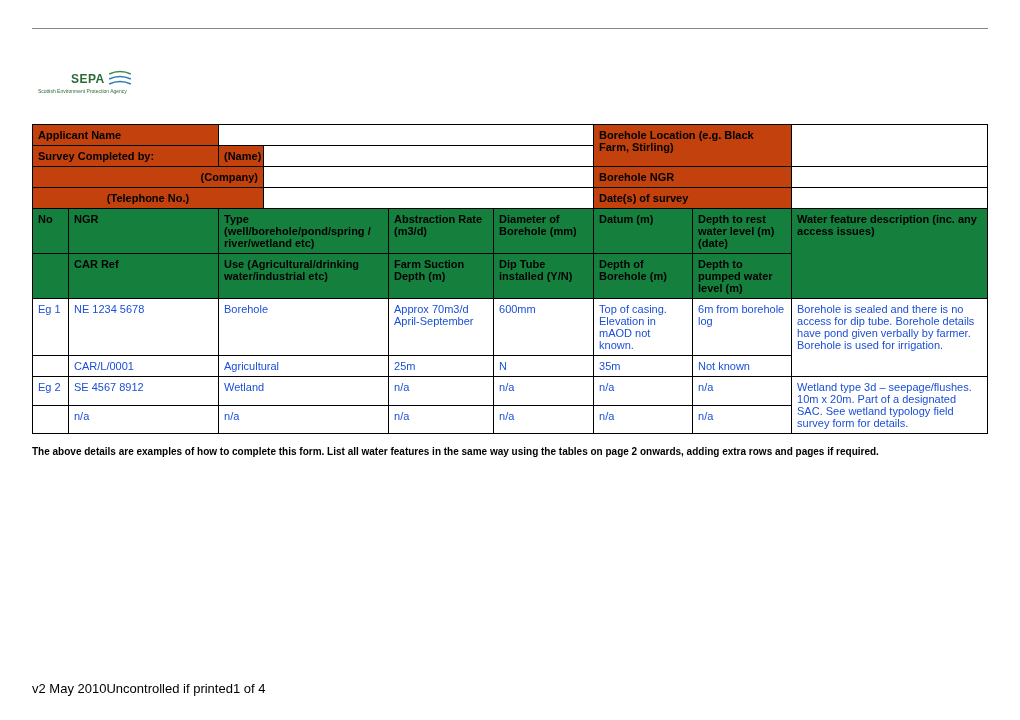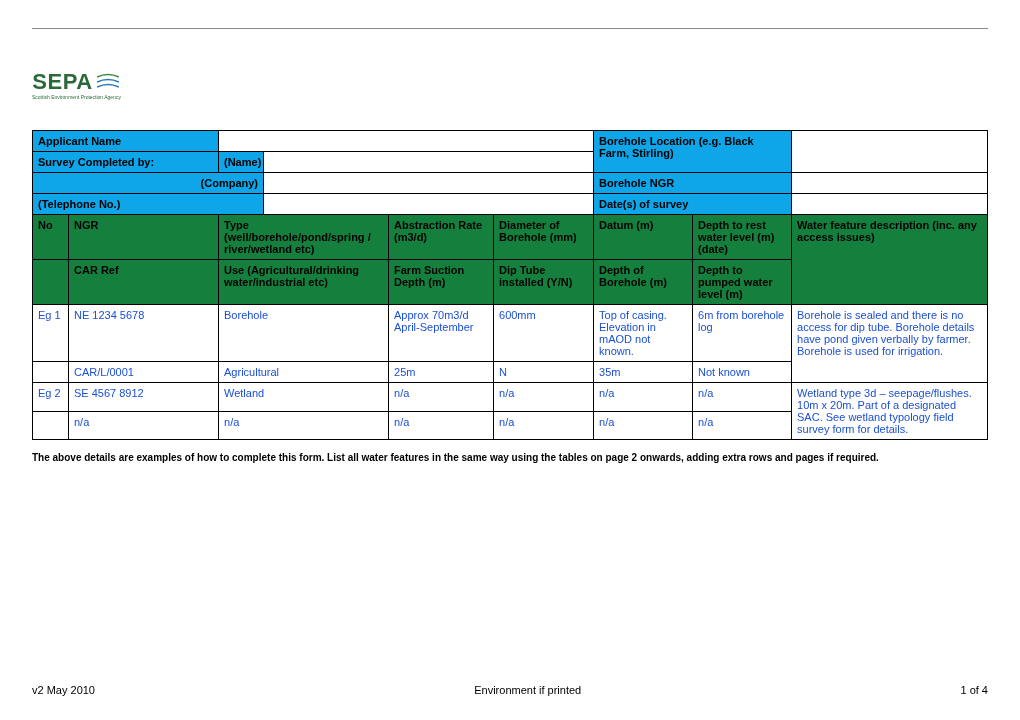--- a/index.html
+++ b/index.html
@@ -27,24 +27,25 @@
     font-size: 23px;
     font-weight: bold;
     margin: 0;
   }
   .logo {
     display: flex;
     flex-direction: column;
     align-items: center;
   }
   .logo-text {
-    font-size: 22px;
+    font-size: 12px;
     font-weight: bold;
     color: #2a6a3a;
     letter-spacing: 0.5px;
+    margin-left: 39px;
   }
   .logo-sub {
     font-size: 5px;
     color: #2a6a3a;
     text-align: center;
     line-height: 1;
   }
   .logo-swirl {
     width: 26px;
     height: 20px;
@@ -60,21 +61,21 @@
     table-layout: fixed;
   }
   table.form td, table.form th {
     border: 1px solid #000;
     padding: 4px 5px;
     font-size: 11px;
     vertical-align: top;
     text-align: left;
   }
   .label-cell {
-    background: #0ea5e9;
+    background: #c2410c;
     font-weight: bold;
   }
   .header-cell {
     background: #15803d;
     font-weight: bold;
   }
   .input-cell {
     background: #fff;
   }
   .example {
@@ -85,22 +86,21 @@
     font-size: 10px;
     margin-top: 12px;
     font-weight: bold;
   }
   .footer {
     position: absolute;
     bottom: 24px;
     left: 32px;
     right: 32px;
     display: flex;
-    justify-content: space-between;
-    font-size: 11px;
+    font-size: 13px;
   }
 </style>
 </head>
 <body>
 
 <div class="top-rule"></div>
 
 <div class="title-row">
   <div class="logo">
     <div class="logo-top">
@@ -141,21 +141,21 @@
     <td class="label-cell" style="text-align:center">(Name)</td>
     <td class="input-cell" colspan="3"></td>
   </tr>
   <tr>
     <td class="label-cell" colspan="3" style="text-align:right">(Company)</td>
     <td class="input-cell" colspan="3"></td>
     <td class="label-cell" colspan="2">Borehole NGR</td>
     <td class="input-cell"></td>
   </tr>
   <tr>
-    <td class="label-cell" colspan="3" style="text-align:left">(Telephone No.)</td>
+    <td class="label-cell" colspan="3" style="text-align:center">(Telephone No.)</td>
     <td class="input-cell" colspan="3"></td>
     <td class="label-cell" colspan="2">Date(s) of survey</td>
     <td class="input-cell"></td>
   </tr>
 
   <tr>
     <td class="header-cell">No</td>
     <td class="header-cell">NGR</td>
     <td class="header-cell" colspan="2">Type (well/borehole/pond/spring / river/wetland etc)</td>
     <td class="header-cell">Abstraction Rate (m3/d)</td>
@@ -216,15 +216,15 @@
     <td>n/a</td>
     <td>n/a</td>
   </tr>
 </tbody>
   </table>
 
 <p class="note">The above details are examples of how to complete this form. List all water features in the same way using the tables on page 2 onwards, adding extra rows and pages if required.</p>
 
 <div class="footer">
   <span>v2  May 2010</span>
-  <span>Environment if printed</span>
+  <span>Uncontrolled if printed</span>
   <span>1 of 4</span>
 </div>
 
 </body></html>

